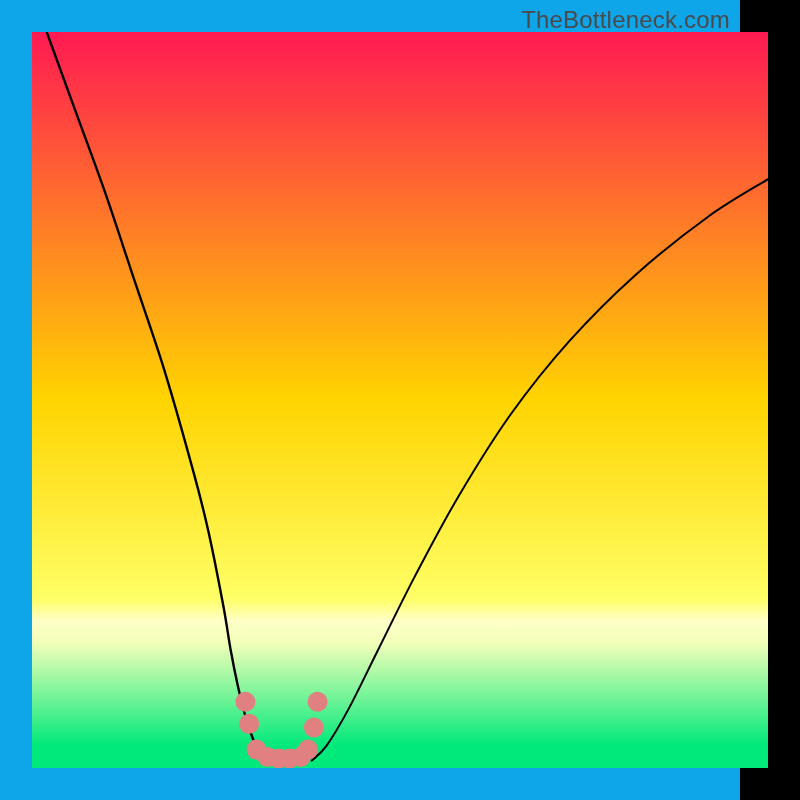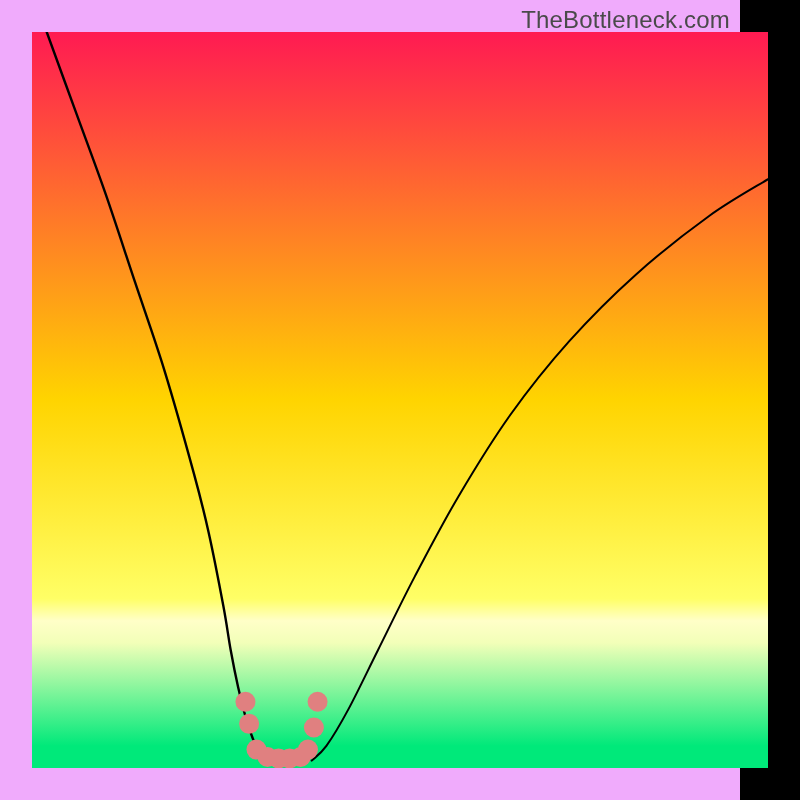--- a/index.html
+++ b/index.html
@@ -10,21 +10,21 @@
     background: #000;
     overflow: hidden;
     font-family: Arial, Helvetica, sans-serif;
   }
   .frame {
     position: absolute;
     left: 0;
     top: 0;
     width: 740px;
     height: 800px;
-    background: #f0abfc;
+    background: #0ea5e9;
   }
   .plot {
     position: absolute;
     left: 32px;
     top: 32px;
     width: 736px;
     height: 736px;
     overflow: hidden;
   }
   .watermark {

